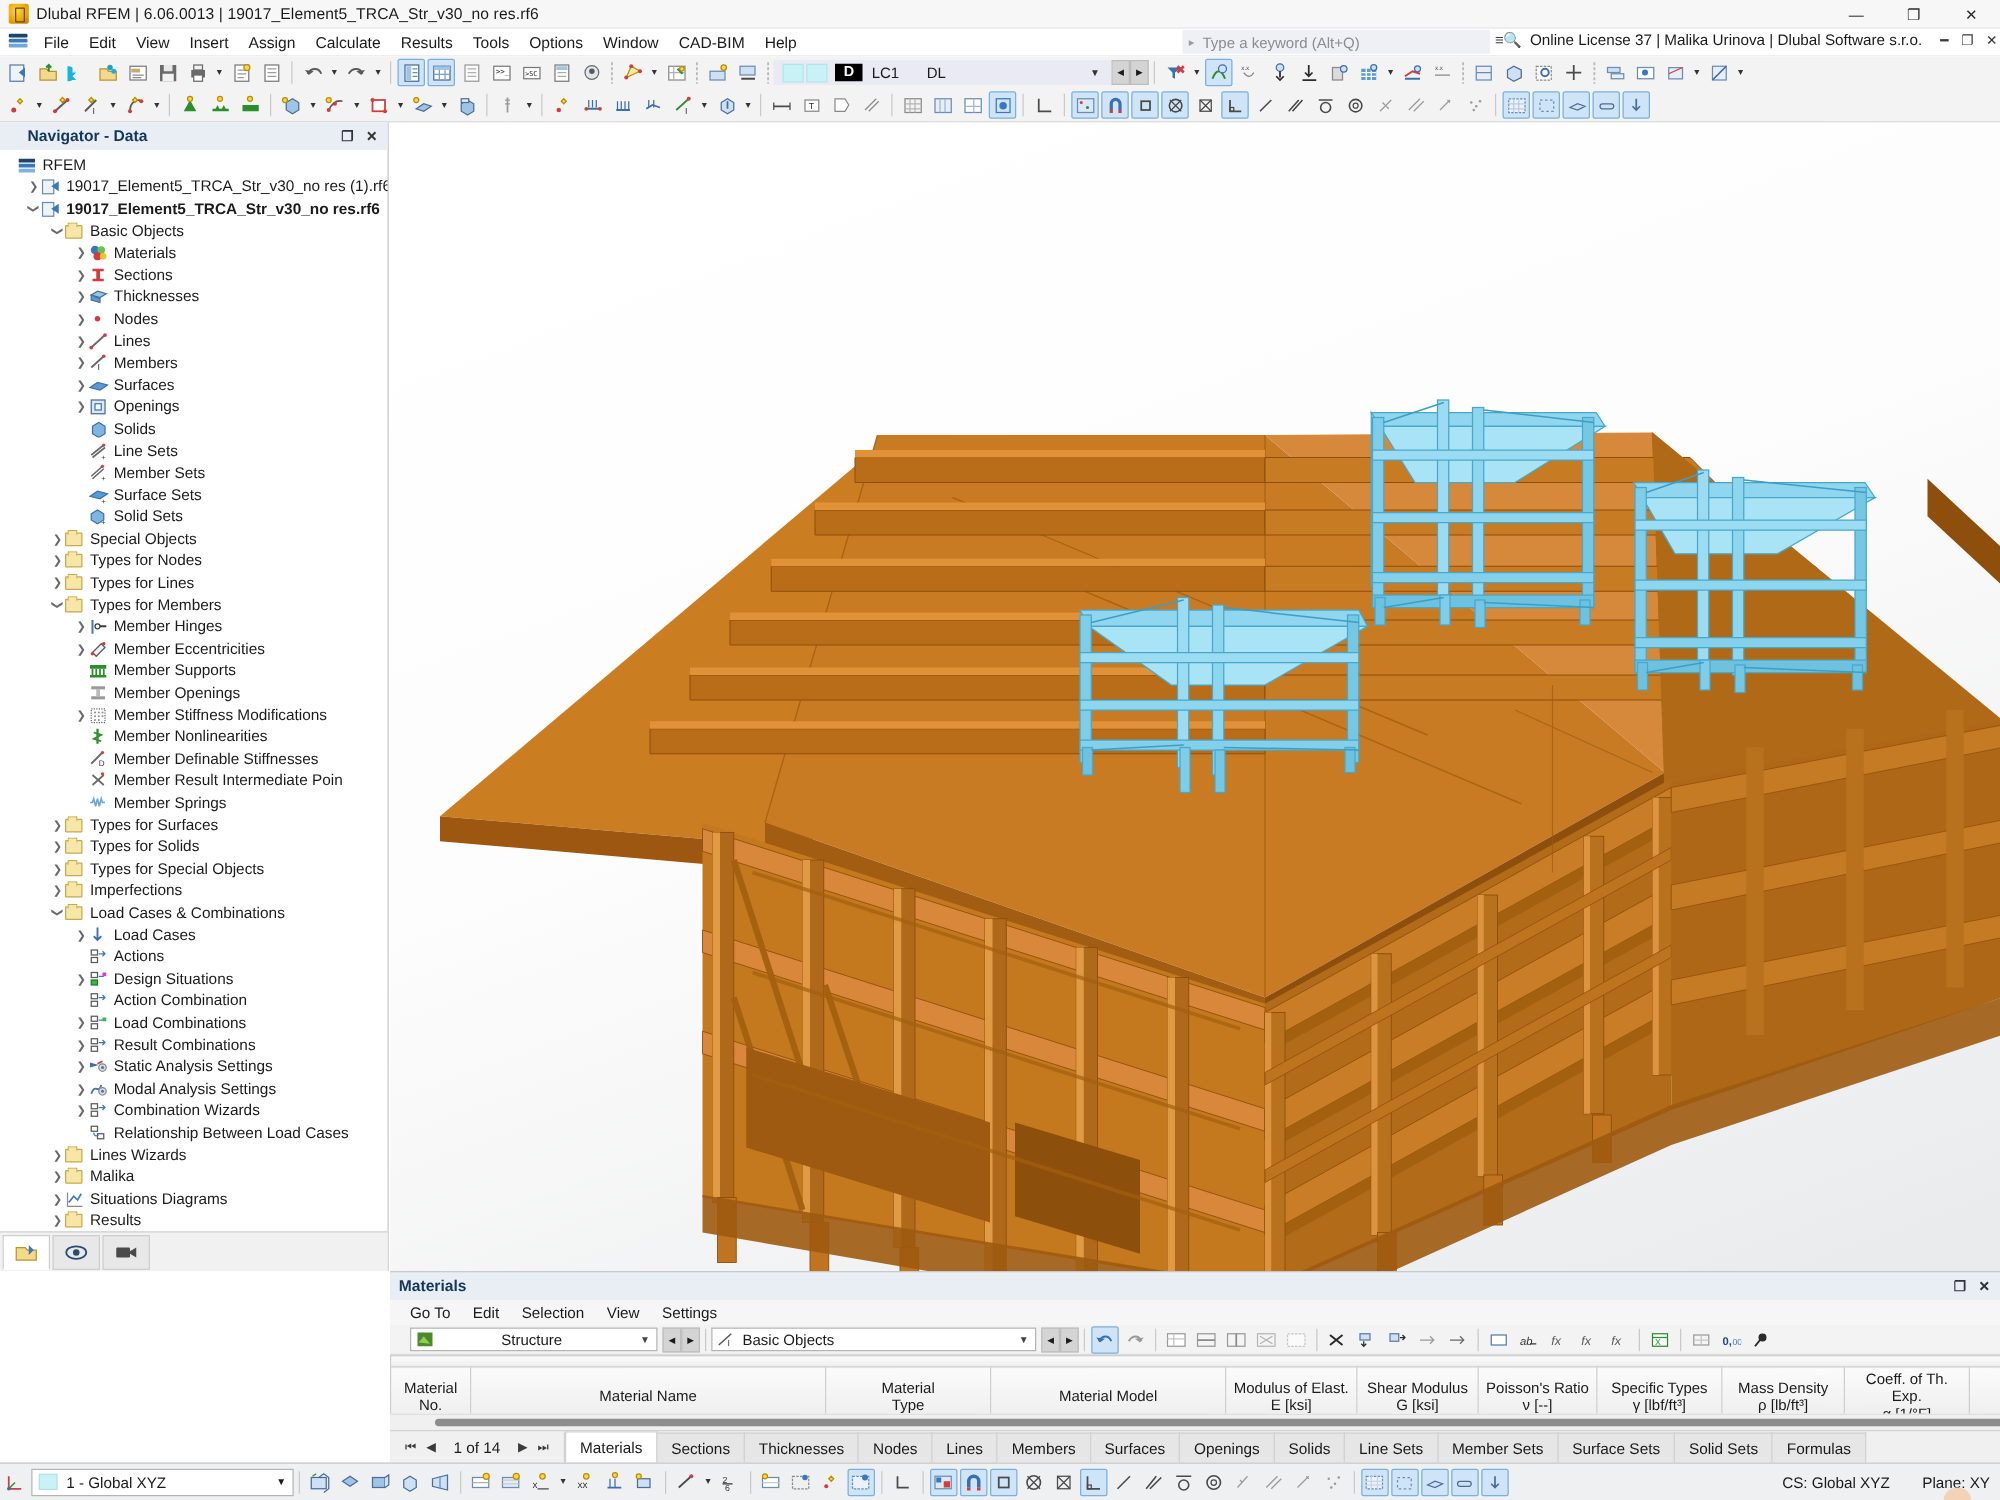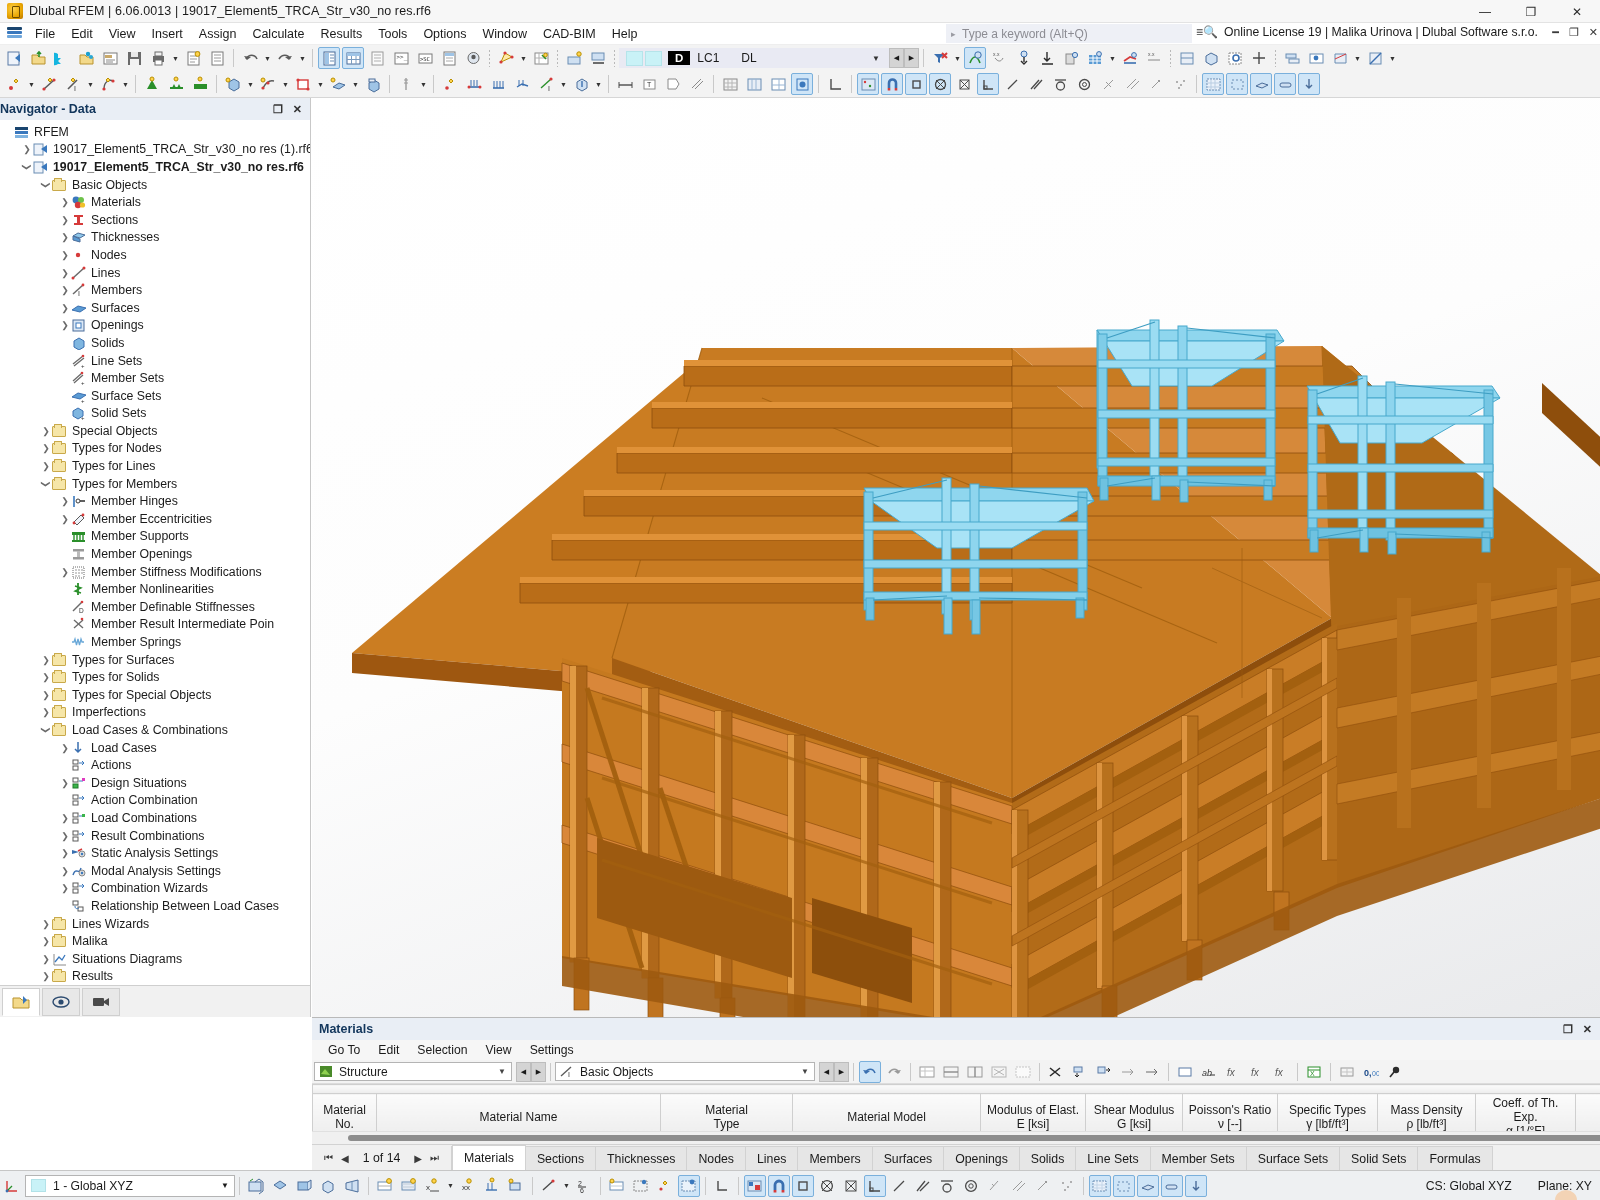--- a/index.html
+++ b/index.html
@@ -78,21 +78,21 @@
   .arrbtn { width:15px;height:20px; background:#d4d4d4; border:1px solid #bdbdbd;
      display:flex;align-items:center;justify-content:center; font-size:7px;}
 
   
   .body-area { position:relative; height:1072px; }
   .navigator {
     position:absolute; left:0; top:0; width:311px; height:919px;
     background:#fff; border-right:1px solid #c8c8c8; display:flex; flex-direction:column;
   }
   .nav-header { height:22px; background:#e9eef5; display:flex; align-items:center;
-      padding-left:0; font-weight:700; font-size:12.5px; color:#12365c; position:relative;}
+      padding-left:22px; font-weight:700; font-size:12.5px; color:#12365c; position:relative;}
   .nav-header .hb { position:absolute; display:flex; gap:10px; right:8px; color:#333; font-size:11px;}
   .tree { flex:1; overflow:hidden; padding-top:3px; font-size:12.3px; }
   .trow { display:flex; align-items:center; height:17.6px; white-space:nowrap; }
   .tw { width:12px; text-align:center; color:#6a6a6a; font-size:9px; flex:0 0 12px;}
   .tico { width:16px;height:14px; margin-right:4px; flex:0 0 16px; position:relative; }
   .tlabel { color:#1b1b1b; }
   .tlabel.b { font-weight:700; }
   .folder {
     width:14px;height:11px; background:#f6e6a8; border:1px solid #c9a94a; border-radius:1px;
     position:relative; margin-top:2px;
@@ -203,21 +203,21 @@
     <div class="menuitem">Window</div>
     <div class="menuitem">CAD-BIM</div>
     <div class="menuitem">Help</div>
 
     <div class="searchbox">
       <span class="caret">▸</span>
       <span>Type a keyword (Alt+Q)</span>
     </div>
     <div class="licensebar">
       <span class="licicon">≡🔍</span>
-      <span>Online License 19 | Malika Urinova | Dlubal Software s.r.o.</span>
+      <span>Online License 37 | Malika Urinova | Dlubal Software s.r.o.</span>
     </div>
     <div class="winbtns2">
       <span>━</span>
       <span>❐</span>
       <span>✕</span>
     </div>
   </div>
 
   <div class="toolbars">
 
@@ -1542,21 +1542,21 @@
         </span>
       </div>
       <div class="tp-menu">
         <span>Go To</span>
         <span>Edit</span>
         <span>Selection</span>
         <span>View</span>
         <span>Settings</span>
       </div>
       <div class="tp-tools">
-        <div class="combo" style="width:198px;">
+        <div class="combo" style="width:198px;margin-left:14px;gap:48px;">
           <svg width="14" height="13" style="margin-left:4px">
               <rect x="1" y="1" width="12" height="11" fill="#4a8a2a"></rect>
               <path d="M2 9l4-5 5 6z" fill="#8fd14f"></path>
             </svg>
           <span style="margin-left:6px">Structure</span>
           <span class="cv">▼</span>
         </div>
         <div class="arrbtn" style="margin-left:4px">◀</div>
         <div class="arrbtn">▶</div>
         <div class="sep"></div>

